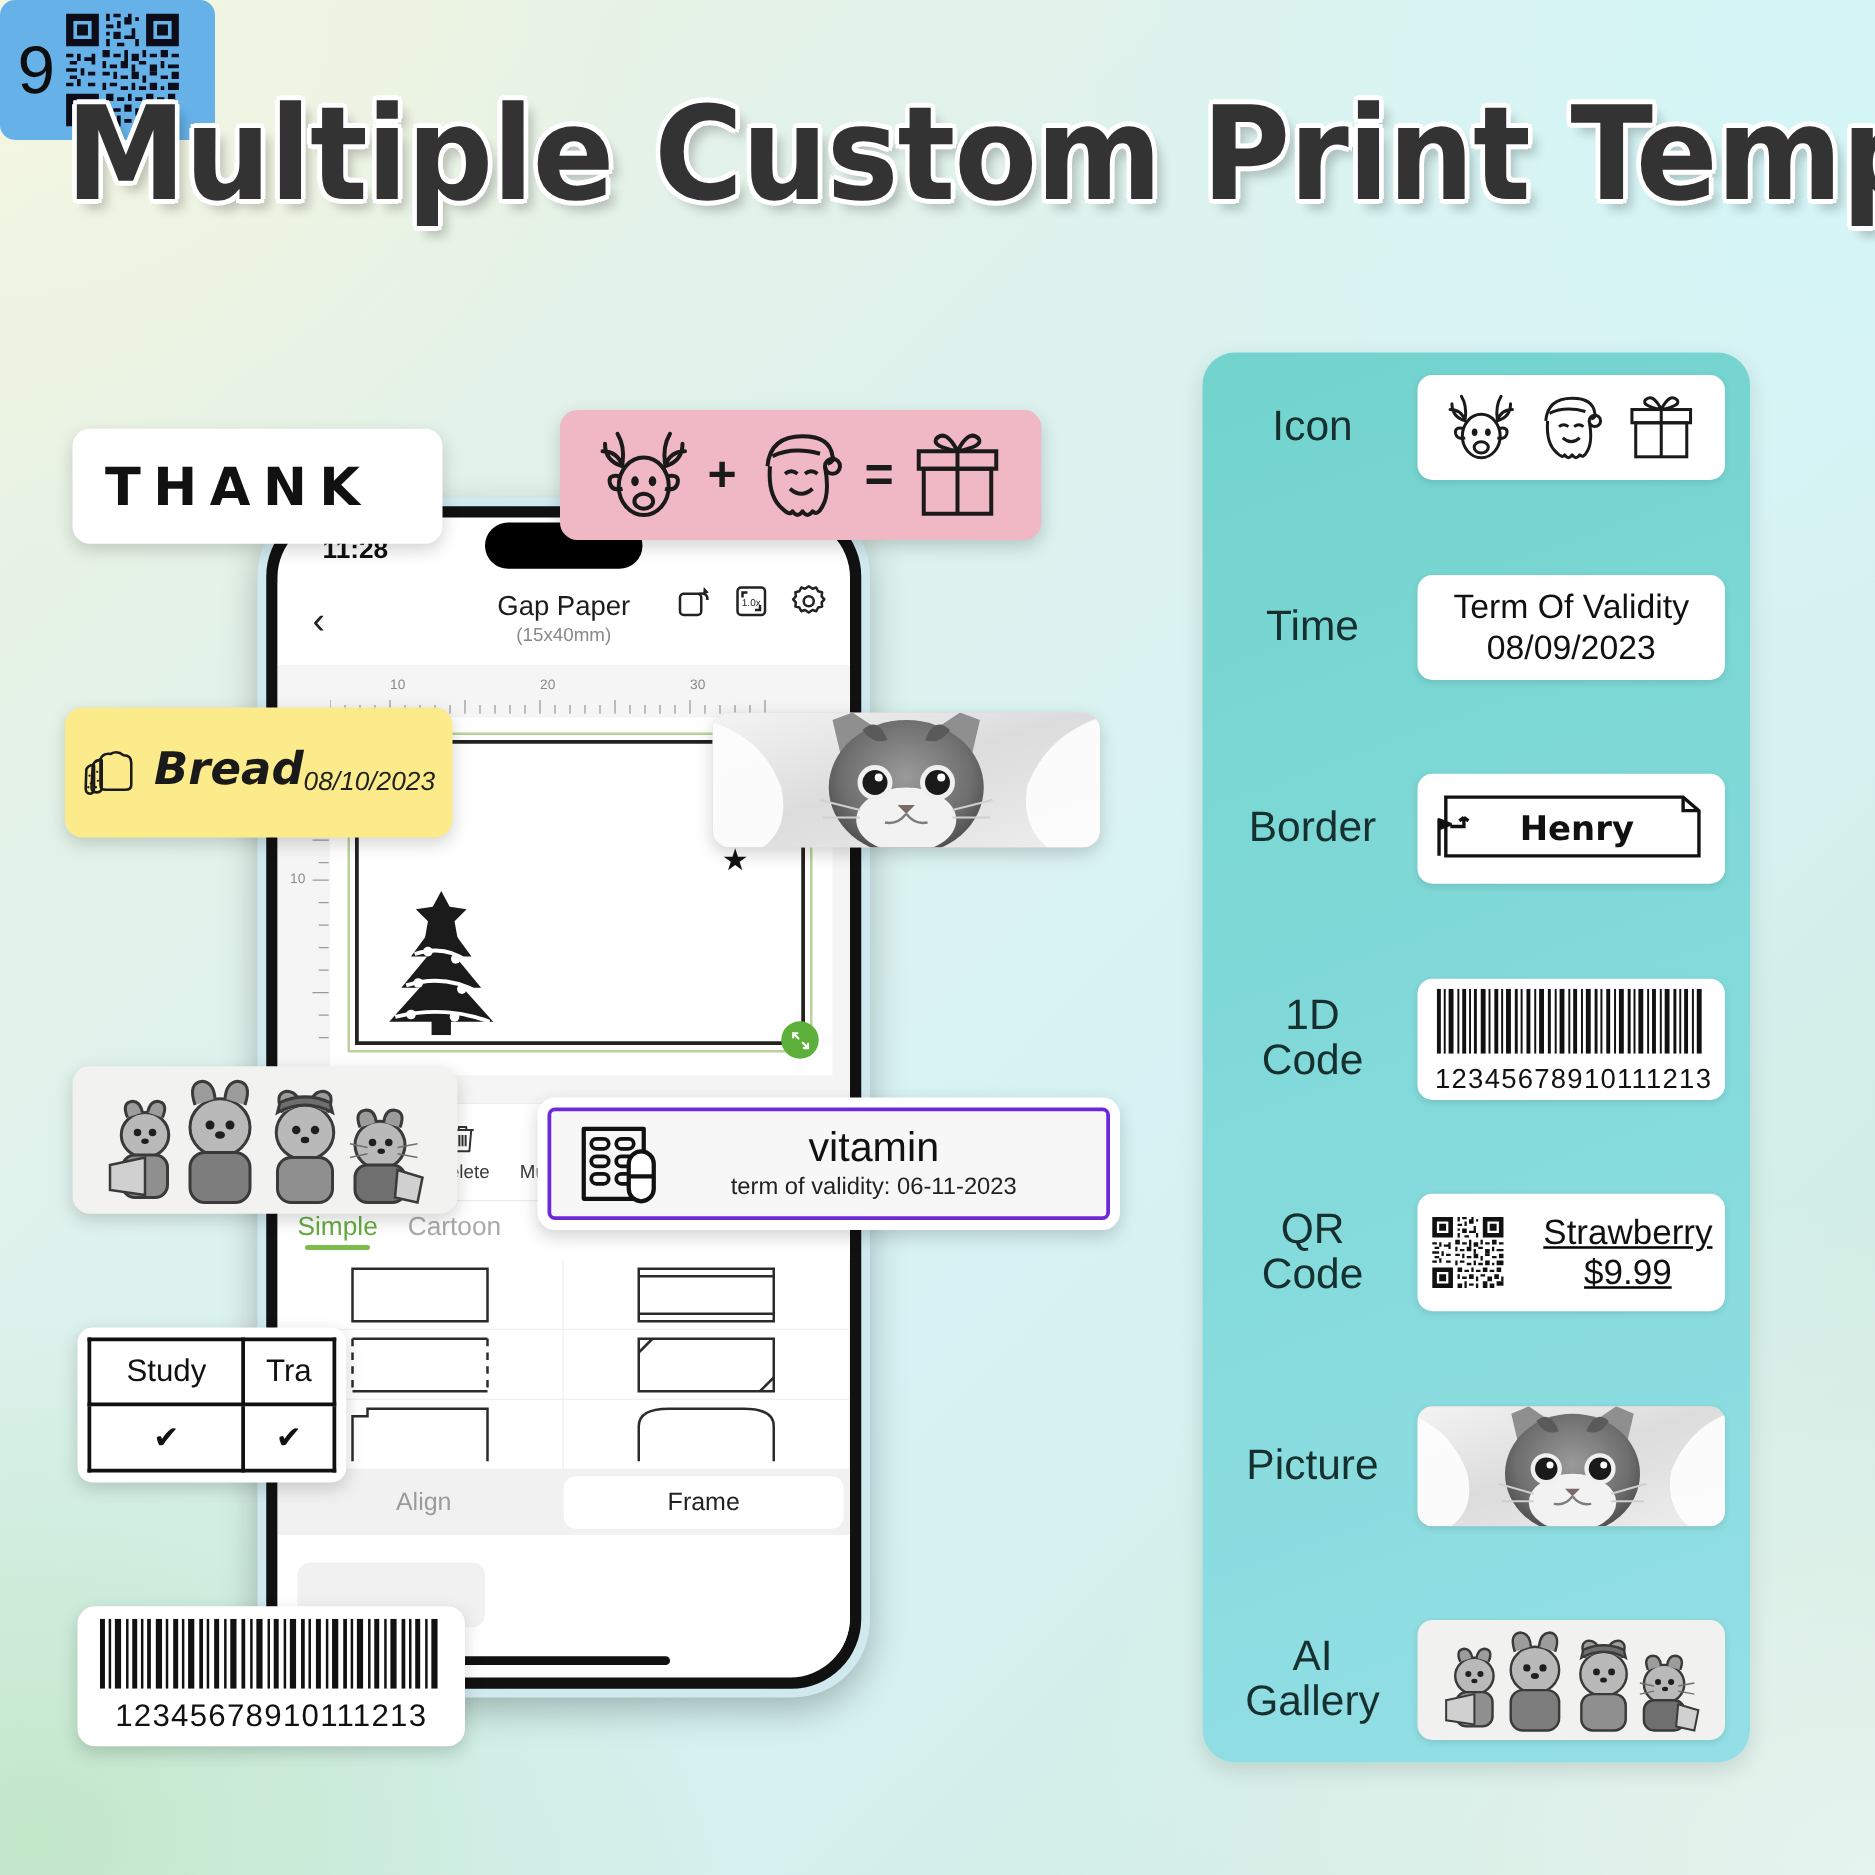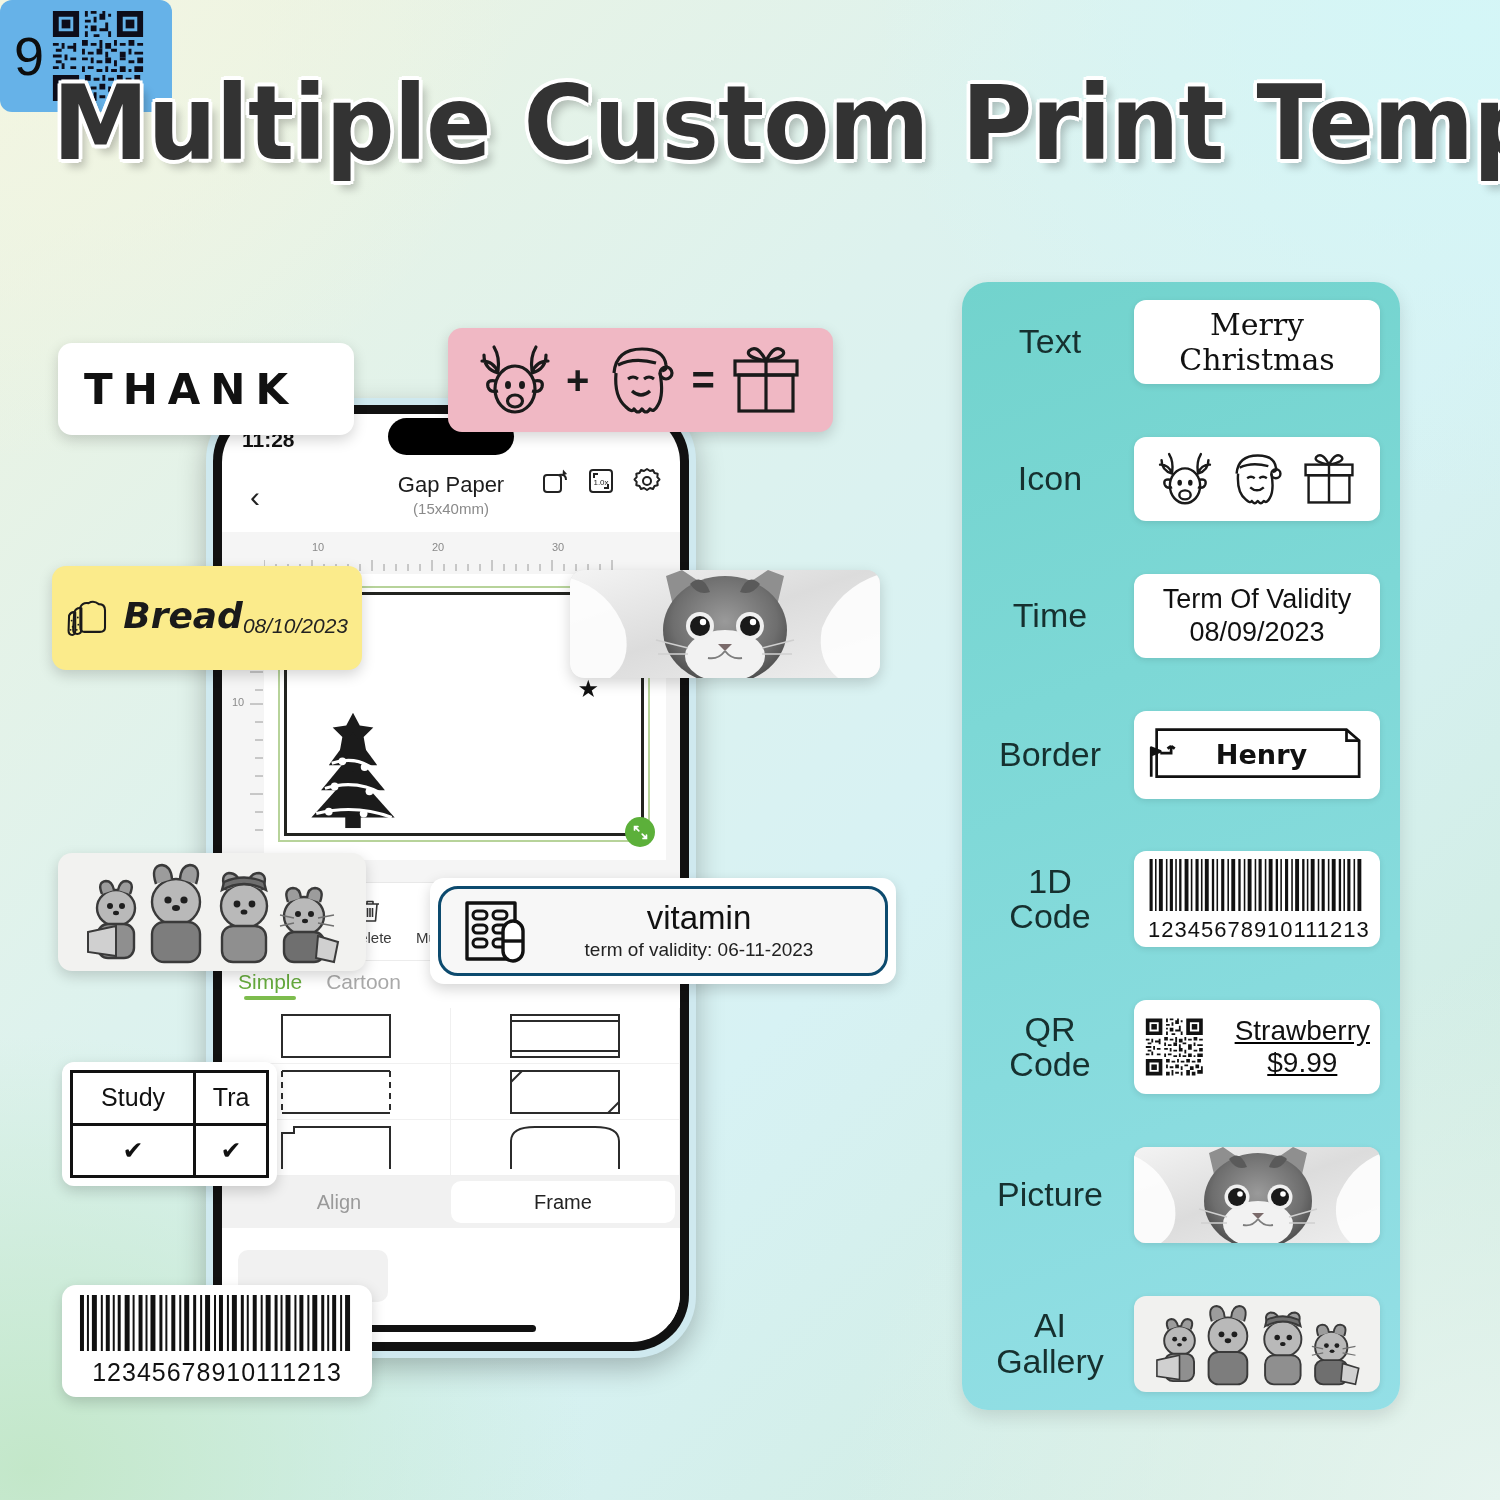--- a/index.html
+++ b/index.html
@@ -51,21 +51,21 @@
   #phone .bezel {
     width:100%; height:100%; border-radius:56px; background:#111;
     padding:9px;
   }
   #phone .screen {
     width:100%; height:100%; border-radius:48px; background:#fff;
     overflow:hidden; position:relative;
   }
   .status-bar { height:52px; position:relative; }
   .status-time {
-    position:absolute; left:20px; top:14px; font-size:21px; font-weight:bold; color:#111;
+    position:absolute; left:36px; top:14px; font-size:21px; font-weight:bold; color:#111;
   }
   .dyn-island {
     position:absolute; left:50%; transform:translateX(-50%);
     top:4px; width:126px; height:37px; border-radius:19px; background:#000;
   }
   .app-header {
     height:66px; position:relative; background:#fff;
   }
   .hdr-back { position:absolute; left:28px; top:16px; font-size:30px; color:#222; line-height:1; }
   .hdr-title-wrap { position:absolute; left:0; right:0; top:6px; text-align:center; }
@@ -143,21 +143,21 @@
   #sticker-barcode { left:62px; top:1285px; width:310px; height:112px; padding:10px 16px; }
   #sticker-barcode .bc { height:56px; }
   #sticker-barcode .bcnum { text-align:center; font-size:25px; letter-spacing:1px; color:#111; margin-top:3px; }
 
   
   #sticker-xmas { left:448px; top:328px; width:385px; height:104px; background:#f0b8c4; display:flex; align-items:center; justify-content:space-evenly; padding:0 16px; }
   #sticker-xmas .op { font-size:40px; color:#1a1a1a; font-weight:bold; }
 
   #sticker-cat { left:570px; top:570px; width:310px; height:108px; overflow:hidden; background:#ddd; }
   #sticker-vitamin { left:430px; top:878px; width:466px; height:106px; display:flex; align-items:center; }
-  #sticker-vitamin .inner { position:absolute; inset:8px; border:3px solid #0c4a6e; border-radius:20px; display:flex; align-items:center; padding:0 18px; background:#f7f7f7; }
+  #sticker-vitamin .inner { position:absolute; inset:8px; border:3px solid #6d28d9; border-radius:6px; display:flex; align-items:center; padding:0 18px; background:#f7f7f7; }
   #sticker-vitamin .v-txt { flex:1; text-align:center; }
   #sticker-vitamin .v-title { font-size:33px; color:#111; line-height:1.05; }
   #sticker-vitamin .v-sub { font-size:19px; color:#222; margin-top:3px; }
 
   #sticker-qrblue { left:700px; top:1131px; width:172px; height:112px; background:#66b2e8; display:flex; align-items:center; gap:6px; padding-left:14px; border-radius:12px; }
   #sticker-qrblue .num { font-size:54px; color:#0d0d0d; }
 
   
   #right-panel {
     position:absolute; left:962px; top:282px; width:438px; height:1128px;
@@ -657,26 +657,20 @@
       <path d="M11 20h1v2h-1zM13 20h2v1h-2zM16 21h2v1h-2zM19 20h1v2h-1zM21 21h2v1h-2zM24 20h2v2h-2zM27 21h1v1h-1zM29 20h3v2h-3z"></path>
       <path d="M12 23h2v2h-2zM15 24h2v1h-2zM18 23h1v2h-1zM20 24h2v1h-2zM23 23h2v2h-2zM26 24h2v1h-2zM29 23h2v2h-2z"></path>
       <path d="M12 26h1v2h-1zM14 27h2v1h-2zM17 26h2v2h-2zM20 27h1v2h-1zM22 26h2v1h-2zM25 27h2v2h-2zM28 26h2v2h-2zM31 27h1v2h-1z"></path>
       <path d="M12 30h2v2h-2zM15 29h1v3h-1zM17 30h2v1h-2zM20 30h1v2h-1zM23 29h2v3h-2zM26 30h2v2h-2zM29 29h3v2h-3z"></path>
     </g>
   </svg>
 </div>
 
 <div id="right-panel">
 
-  <div class="rp-row">
-    <div class="rp-label">Text</div>
-    <div class="rp-card">
-      <span class="rp-text-serif">Merry Christmas</span>
-    </div>
-  </div>
 
   <div class="rp-row">
     <div class="rp-label">Icon</div>
     <div class="rp-card">
       <div class="icons3">
         <svg width="62" height="62" viewBox="0 0 82 82">
           <path d="M24 34 Q10 30 10 16 M24 34 Q20 22 8 22 M24 32 Q26 18 20 8" fill="none" stroke="#1a1a1a" stroke-width="3.2" stroke-linecap="round"></path>
           <path d="M58 34 Q72 30 72 16 M58 34 Q62 22 74 22 M58 32 Q56 18 62 8" fill="none" stroke="#1a1a1a" stroke-width="3.2" stroke-linecap="round"></path>
           <path d="M22 42 Q12 40 14 48 Q16 54 24 52" fill="none" stroke="#1a1a1a" stroke-width="3.2"></path>
           <path d="M60 42 Q70 40 68 48 Q66 54 58 52" fill="none" stroke="#1a1a1a" stroke-width="3.2"></path>

